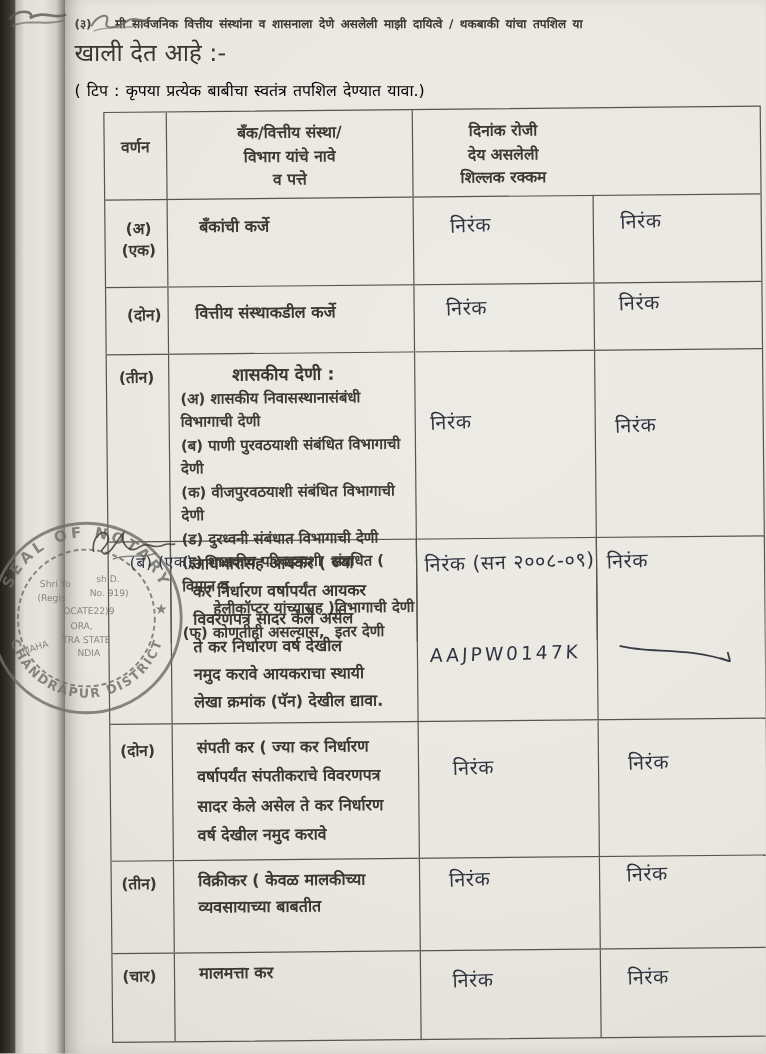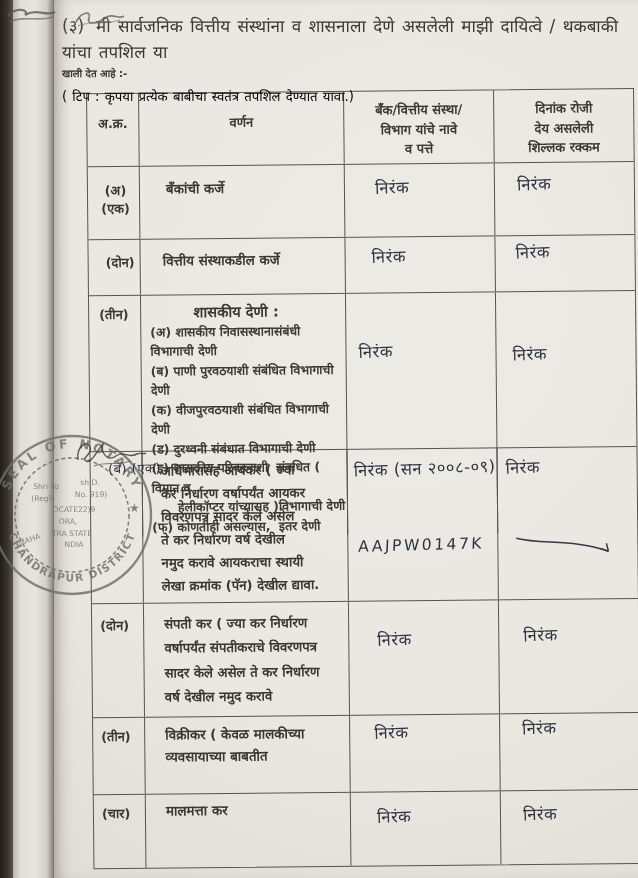--- a/index.html
+++ b/index.html
@@ -22,23 +22,23 @@
     background:linear-gradient(90deg,#211e1a,#3a362f 60%,#58544c);
     z-index:4;
   }
   .fold-strip{
     position:absolute;left:13px;top:0;width:41px;height:878px;
     background:linear-gradient(90deg,#b9b6ae 0%,#e2dfd8 18%,#e7e4dd 55%,#d2cfc7 82%,#8e8a82 97%,#6f6b63 100%);
     z-index:4;
   }
   
   .heading{position:absolute;left:62px;top:13px;width:574px;color:#3a372f;z-index:5;}
-  .h-l1{font-size:17px;line-height:1.55;font-weight:400;word-spacing:2px;}
+  .h-l1{font-size:10px;line-height:1.55;font-weight:700;word-spacing:2px;}
   .h-num{display:inline-block;width:34px;color:#46433a;}
-  .h-l2{font-size:10px;line-height:1.55;font-weight:700;}
+  .h-l2{font-size:20px;line-height:1.55;font-weight:400;}
   .note{margin-top:6px;font-size:13.2px;color:#000000;word-spacing:1px;}
   
   .dtable{
     position:absolute;left:86px;top:88px;width:546px;
     border:1.3px solid #57544c;
     transform:rotate(-0.55deg);transform-origin:100% 0%;
     z-index:2;color:#3b382f;background:transparent;
   }
   .trow{display:grid;grid-template-columns:52px 205px 150px 1fr;border-bottom:1.2px solid #57544c;}
   .trow:last-child{border-bottom:none;}
@@ -115,21 +115,20 @@
 </div>
 
 <svg class="strike" width="58" height="28" viewBox="0 0 58 28">
   <path d="M8 17 C13 7 24 5 21 13 C18 21 31 18 39 12 C45 8 51 15 56 11" fill="none" stroke="#6b6a64" stroke-width="1.7" opacity=".85"></path>
   <path d="M10 21 C22 15 36 21 52 15" fill="none" stroke="#7b7a74" stroke-width="1.2" opacity=".7"></path>
 </svg>
 
 <div class="dtable">
 
   <div class="trow rh">
-    <div class="tcell hc hc1">अ.क्र.</div>
     <div class="tcell hc hc1">वर्णन</div>
     <div class="tcell hc">बँक/वित्तीय संस्था/
 विभाग यांचे नावे
 व पत्ते</div>
     <div class="tcell hc">दिनांक रोजी
 देय असलेली
 शिल्लक रक्कम</div>
   </div>
 
   <div class="trow r1">

